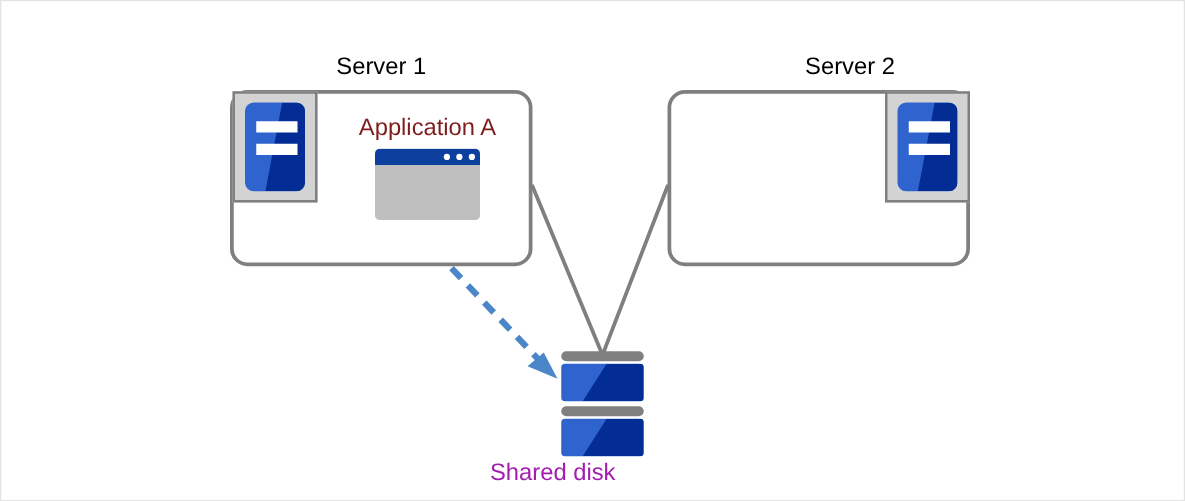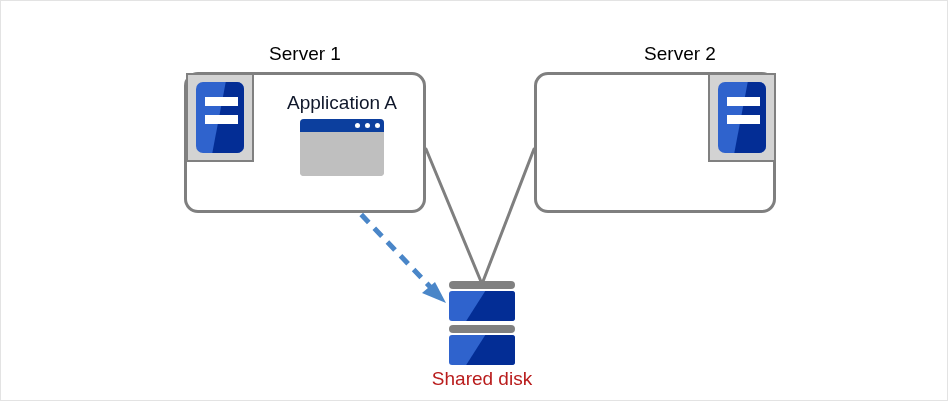--- a/index.html
+++ b/index.html
@@ -126,21 +126,21 @@
     height: 44px;
     background: #bfbfbf;
   }
   #app-label {
     position: absolute;
     left: 258px;
     top: 91px;
     width: 166px;
     text-align: center;
     font-size: 19px;
-    color: #0f172a;
+    color: #7f1d1d;
     white-space: nowrap;
     z-index: 3;
   }
 
   
   #shared-disk {
     position: absolute;
     left: 448px;
     top: 280px;
     width: 66px;
@@ -167,23 +167,23 @@
     left: 0; top: 0; right: 0; bottom: 0;
     background: #032d95;
     clip-path: polygon(55% 0%, 100% 0%, 100% 100%, 26% 100%);
   }
   .disk-gap { height: 4px; }
   #shared-disk-caption {
     position: absolute;
     left: 391px;
     top: 367px;
     width: 180px;
-    text-align: center;
+    text-align: left;
     font-size: 19px;
-    color: #b91c1c;
+    color: #a21caf;
     white-space: nowrap;
   }
 </style>
 </head>
 <body>
 
 <div id="canvas">
 
   <svg class="wire-layer" viewBox="0 0 948 401" width="948" height="401" aria-hidden="true">
 

